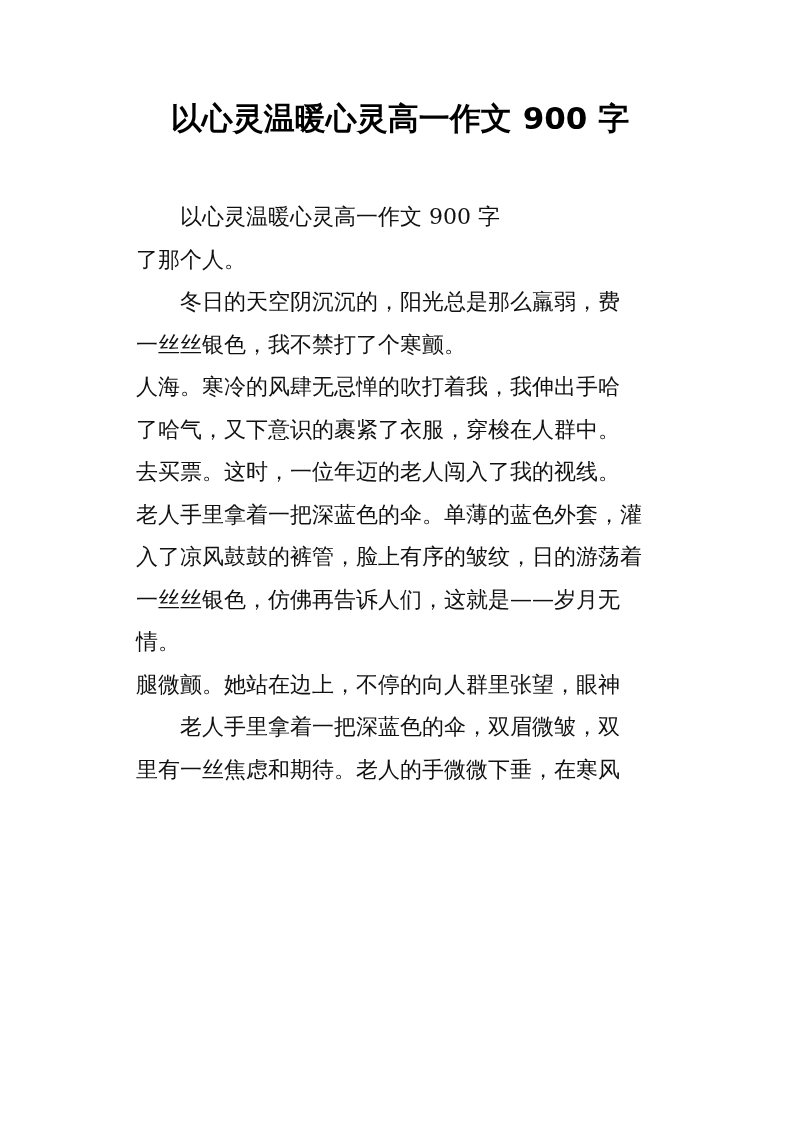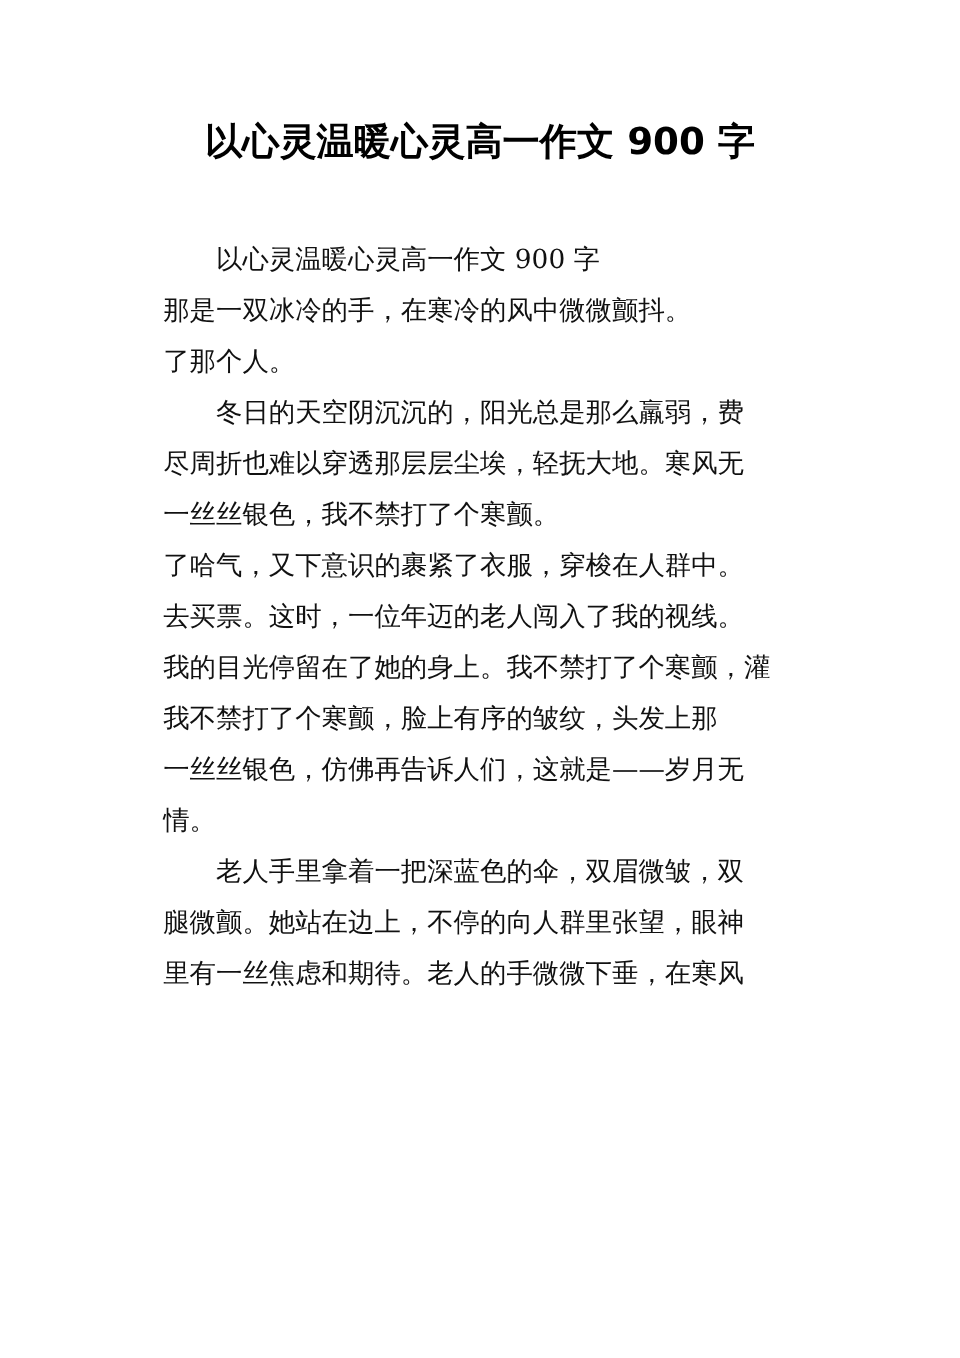--- a/index.html
+++ b/index.html
@@ -19,28 +19,27 @@
   .line { white-space: nowrap; height: 42.5px; }
   .indent { padding-left: 44px; }
 </style>
 </head>
 <body>
 
 <div class="page">
   <div class="title">以心灵温暖心灵高一作文 900 字</div>
   <div class="body">
     <div class="line indent">以心灵温暖心灵高一作文 900 字</div>
-    <div class="line">那是一双冰冷的手，在寒冷的风中微微颤抖。</div>
     <div class="line">了那个人。</div>
     <div class="line indent">冬日的天空阴沉沉的，阳光总是那么羸弱，费</div>
-    <div class="line">尽周折也难以穿透那层层尘埃，轻抚大地。寒风无</div>
     <div class="line">一丝丝银色，我不禁打了个寒颤。</div>
+    <div class="line">人海。寒冷的风肆无忌惮的吹打着我，我伸出手哈</div>
     <div class="line">了哈气，又下意识的裹紧了衣服，穿梭在人群中。</div>
     <div class="line">去买票。这时，一位年迈的老人闯入了我的视线。</div>
-    <div class="line">我的目光停留在了她的身上。我不禁打了个寒颤，灌</div>
-    <div class="line">我不禁打了个寒颤，脸上有序的皱纹，头发上那</div>
+    <div class="line">老人手里拿着一把深蓝色的伞。单薄的蓝色外套，灌</div>
+    <div class="line">入了凉风鼓鼓的裤管，脸上有序的皱纹，日的游荡着</div>
     <div class="line">一丝丝银色，仿佛再告诉人们，这就是——岁月无</div>
     <div class="line">情。</div>
+    <div class="line">腿微颤。她站在边上，不停的向人群里张望，眼神</div>
     <div class="line indent">老人手里拿着一把深蓝色的伞，双眉微皱，双</div>
-    <div class="line">腿微颤。她站在边上，不停的向人群里张望，眼神</div>
     <div class="line">里有一丝焦虑和期待。老人的手微微下垂，在寒风</div>
   </div>
 </div>
 
 </body></html>

